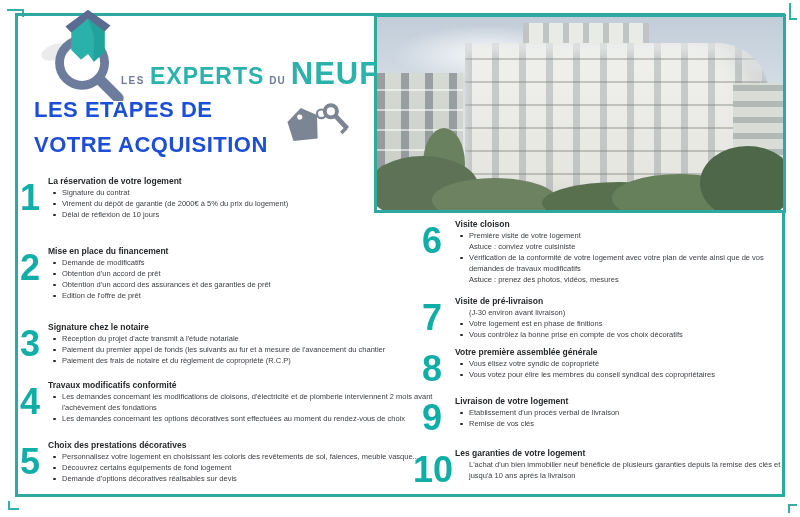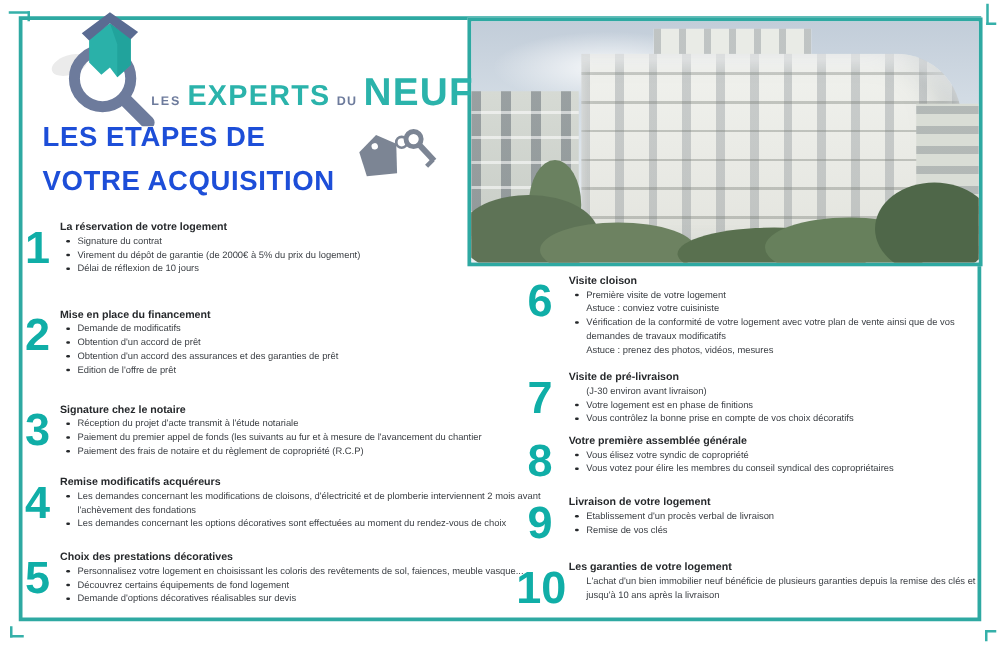--- a/index.html
+++ b/index.html
@@ -165,21 +165,21 @@
         <div class="sbody">
           <div class="stitle">Signature chez le notaire</div>
           <div class="sitem bullet">Réception du projet d'acte transmit à l'étude notariale</div>
           <div class="sitem bullet">Paiement du premier appel de fonds (les suivants au fur et à mesure de l'avancement du chantier</div>
           <div class="sitem bullet">Paiement des frais de notaire et du règlement de copropriété (R.C.P)</div>
         </div>
       </div>
       <div class="step">
         <div class="num">4</div>
         <div class="sbody">
-          <div class="stitle">Remise modificatifs acquéreurs</div>
+          <div class="stitle">Travaux modificatifs conformité</div>
           <div class="sitem bullet">Les demandes concernant les modifications de cloisons, d'électricité et de plomberie interviennent 2 mois avant l'achèvement des fondations</div>
           <div class="sitem bullet">Les demandes concernant les options décoratives sont effectuées au moment du rendez-vous de choix</div>
         </div>
       </div>
       <div class="step">
         <div class="num">5</div>
         <div class="sbody">
           <div class="stitle">Choix des prestations décoratives</div>
           <div class="sitem bullet">Personnalisez votre logement en choisissant les coloris des revêtements de sol, faiences, meuble vasque...</div>
           <div class="sitem bullet">Découvrez certains équipements de fond logement</div>

